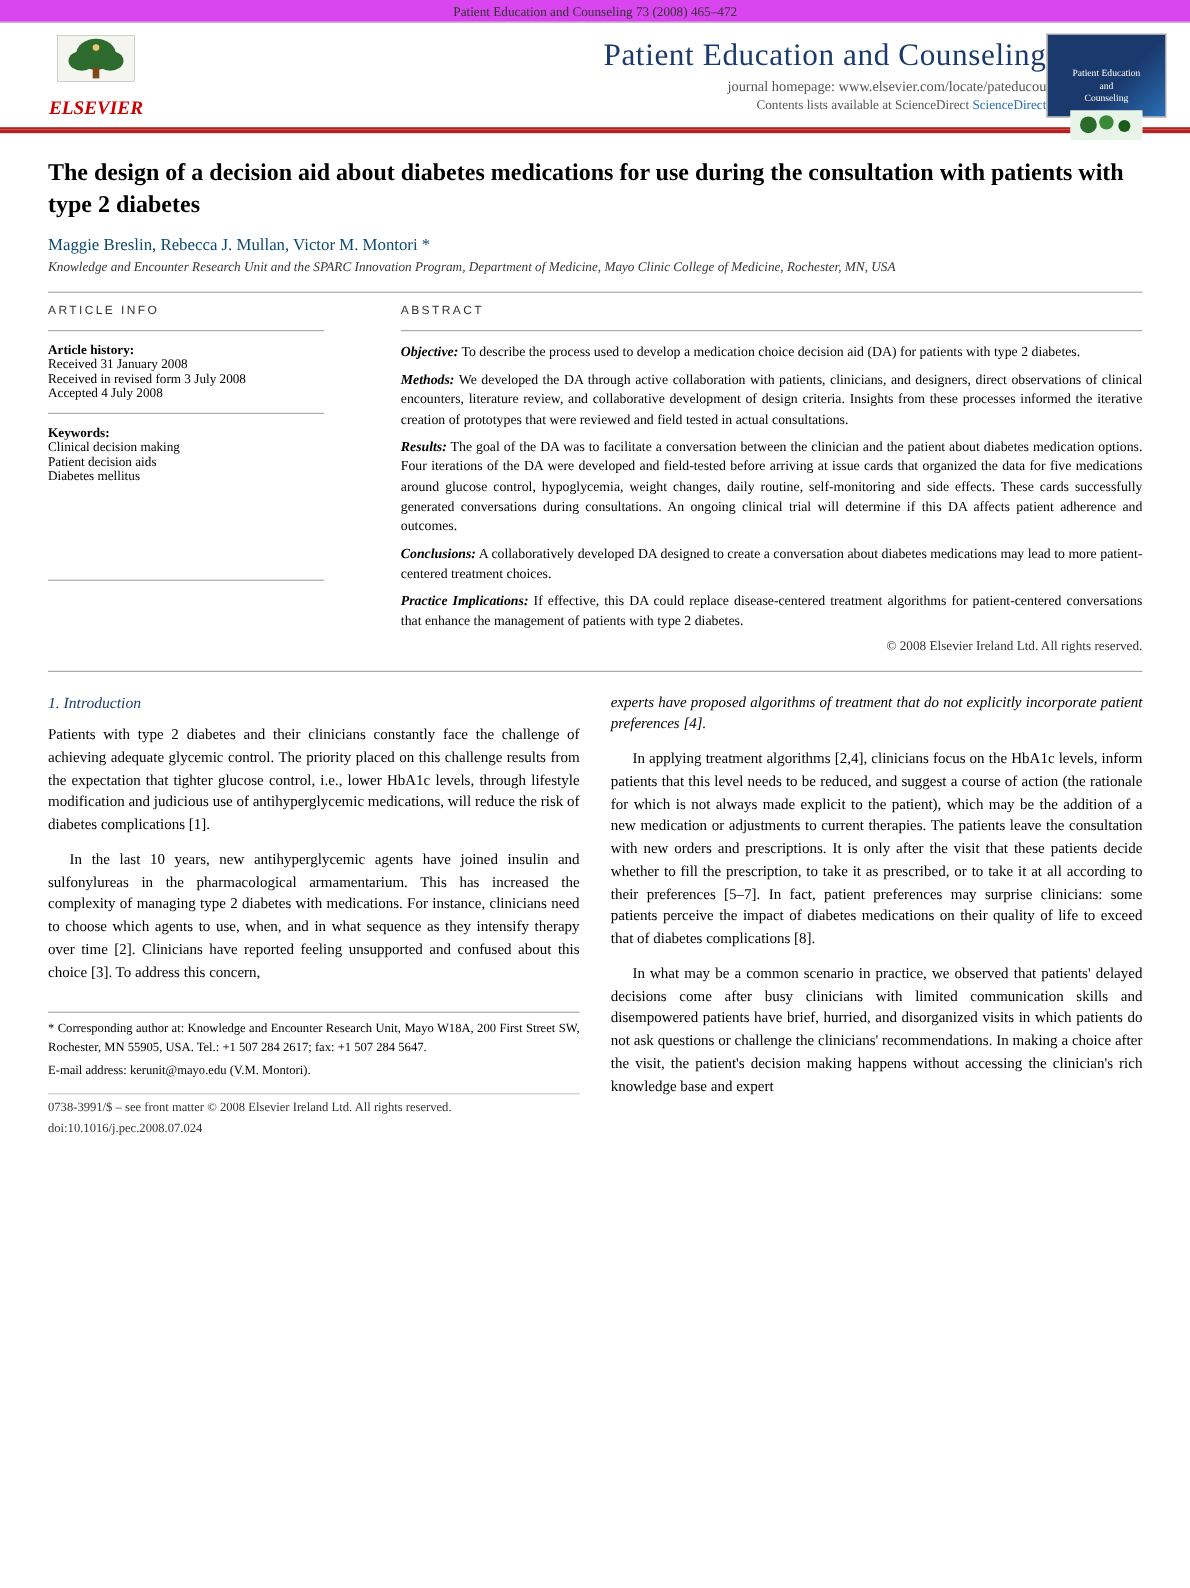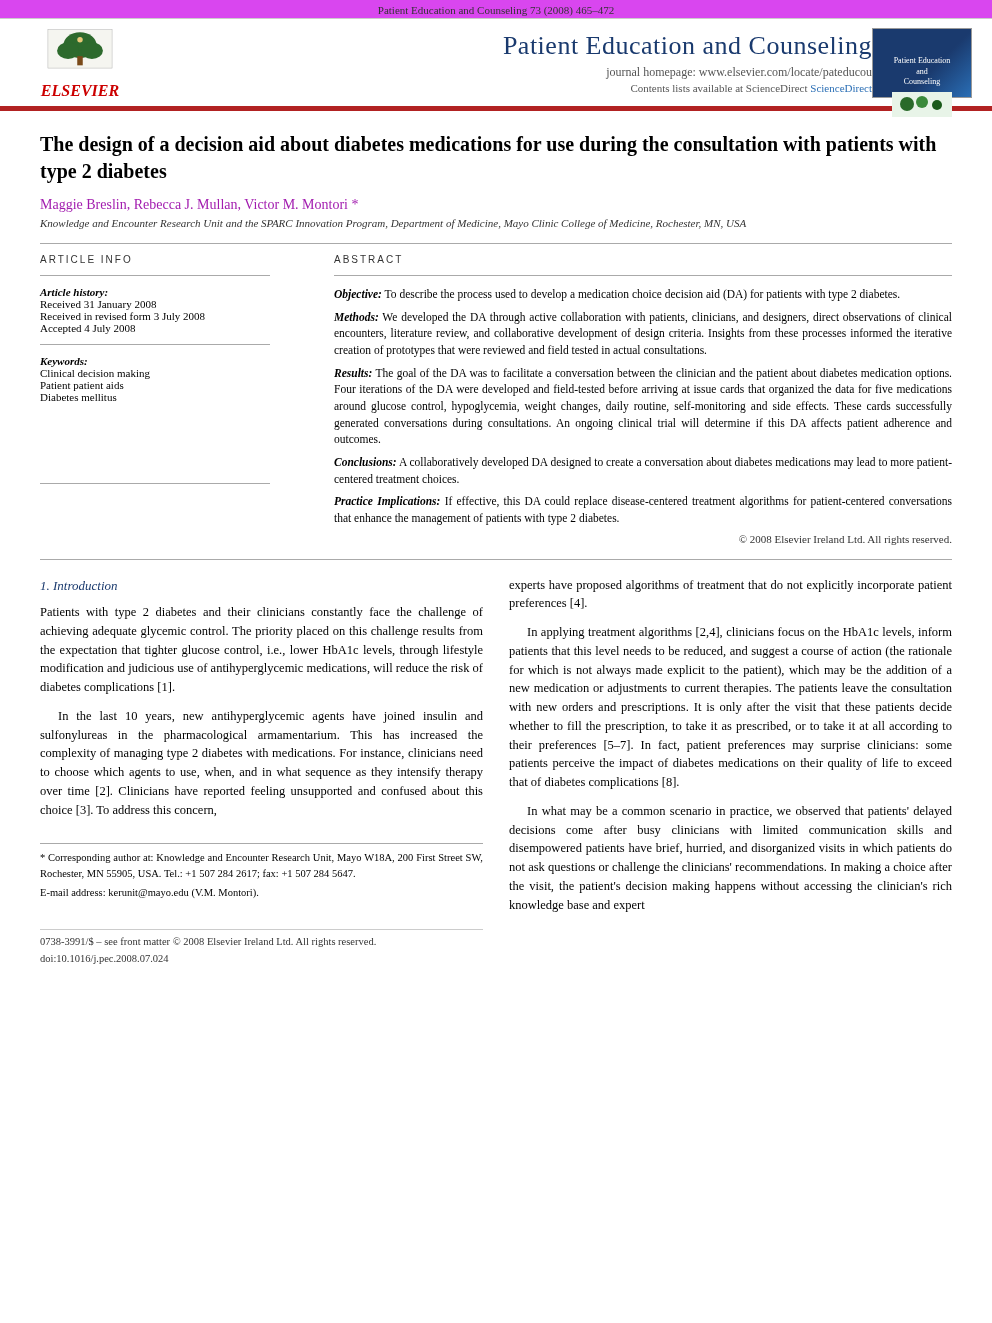--- a/index.html
+++ b/index.html
@@ -95,21 +95,21 @@
       font-size: 20px;
       font-weight: bold;
       color: #000;
       margin-bottom: 12px;
       line-height: 1.35;
       font-family: 'Times New Roman', Times, serif;
     }
 
     .article-authors {
       font-size: 14px;
-      color: #a21caf;
+      color: #0c4a6e;
       margin-bottom: 4px;
     }
     .article-affiliation {
       font-size: 11px;
       font-style: italic;
       color: #333;
       margin-bottom: 14px;
     }
 
     .article-divider {
@@ -136,21 +136,20 @@
     }
     .section-header-label {
       font-size: 10px;
       letter-spacing: 2px;
       text-transform: uppercase;
       color: #333;
       margin-bottom: 6px;
       font-family: Arial, sans-serif;
     }
     .info-label-title {
-      font-style: italic;
       font-size: 11px;
       font-weight: bold;
       display: block;
       margin-top: 6px;
     }
     .info-value {
       font-size: 11px;
       margin-left: 0;
     }
     .keywords-section {
@@ -209,21 +208,21 @@
       margin-top: 24px;
       border-top: 1px solid #aaa;
       padding-top: 6px;
       font-size: 10.5px;
       line-height: 1.5;
     }
     .footnote-line {
       margin-bottom: 3px;
     }
     .page-footer {
-      margin-top: 28px;
+      margin-top: 10px;
       font-size: 10.5px;
       color: #333;
       border-top: 1px solid #ccc;
       padding-top: 4px;
       display: flex;
       justify-content: space-between;
     }
 
     
     .sd-link { color: #2a6eb5; text-decoration: none; }
@@ -304,21 +303,21 @@
       <div class="info-label-title">Article history:</div>
       <div class="info-value">Received 31 January 2008</div>
       <div class="info-value">Received in revised form 3 July 2008</div>
       <div class="info-value">Accepted 4 July 2008</div>
 
       <hr class="article-divider" style="margin-top:10px;">
 
       <div class="keywords-section">
         <div class="info-label-title">Keywords:</div>
         <div class="info-value">Clinical decision making</div>
-        <div class="info-value">Patient patient aids</div>
+        <div class="info-value">Patient decision aids</div>
         <div class="info-value">Diabetes mellitus</div>
       </div>
 
       <hr class="article-divider" style="margin-top:80px;">
     </div>
 
     <div class="abstract-col">
       <div class="section-header-label small-caps">ABSTRACT</div>
       <hr class="article-divider">
 
@@ -367,21 +366,21 @@
         <div class="footnote-line">E-mail address: kerunit@mayo.edu (V.M. Montori).</div>
       </div>
 
       <div class="page-footer">
         <span>0738-3991/$ – see front matter © 2008 Elsevier Ireland Ltd. All rights reserved.</span>
       </div>
       <div style="font-size:10.5px; color:#333; margin-top:2px;">doi:10.1016/j.pec.2008.07.024</div>
     </div>
 
     <div class="body-col">
-      <p class="body-paragraph" style="text-indent:0;">experts have proposed algorithms of treatment that do not explicitly incorporate patient preferences [4].</p>
+      <p class="body-paragraph" style="text-indent:0;font-style:italic;">experts have proposed algorithms of treatment that do not explicitly incorporate patient preferences [4].</p>
 
       <p class="body-paragraph">In applying treatment algorithms [2,4], clinicians focus on the HbA1c levels, inform patients that this level needs to be reduced, and suggest a course of action (the rationale for which is not always made explicit to the patient), which may be the addition of a new medication or adjustments to current therapies. The patients leave the consultation with new orders and prescriptions. It is only after the visit that these patients decide whether to fill the prescription, to take it as prescribed, or to take it at all according to their preferences [5–7]. In fact, patient preferences may surprise clinicians: some patients perceive the impact of diabetes medications on their quality of life to exceed that of diabetes complications [8].</p>
 
       <p class="body-paragraph">In what may be a common scenario in practice, we observed that patients' delayed decisions come after busy clinicians with limited communication skills and disempowered patients have brief, hurried, and disorganized visits in which patients do not ask questions or challenge the clinicians' recommendations. In making a choice after the visit, the patient's decision making happens without accessing the clinician's rich knowledge base and expert</p>
     </div>
   </div>
 
 </div>
 
 </body></html>

